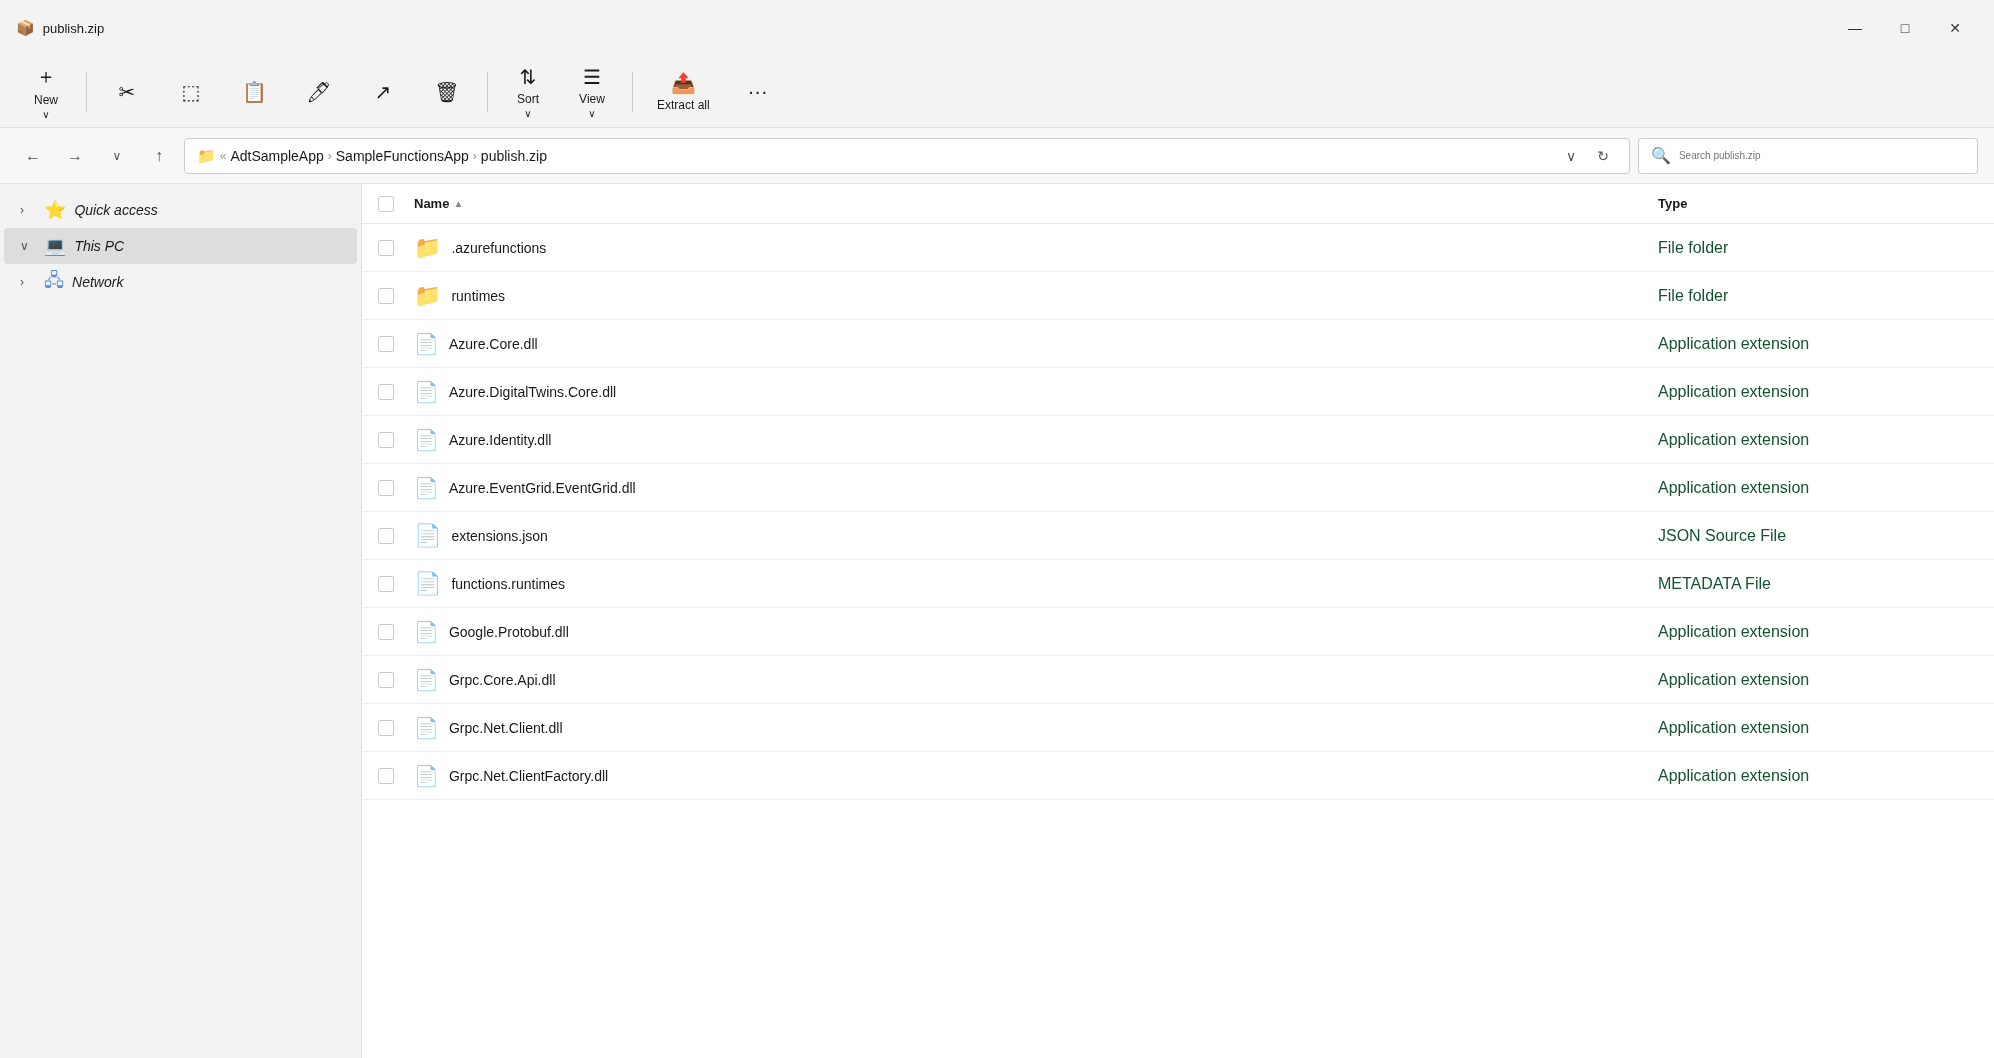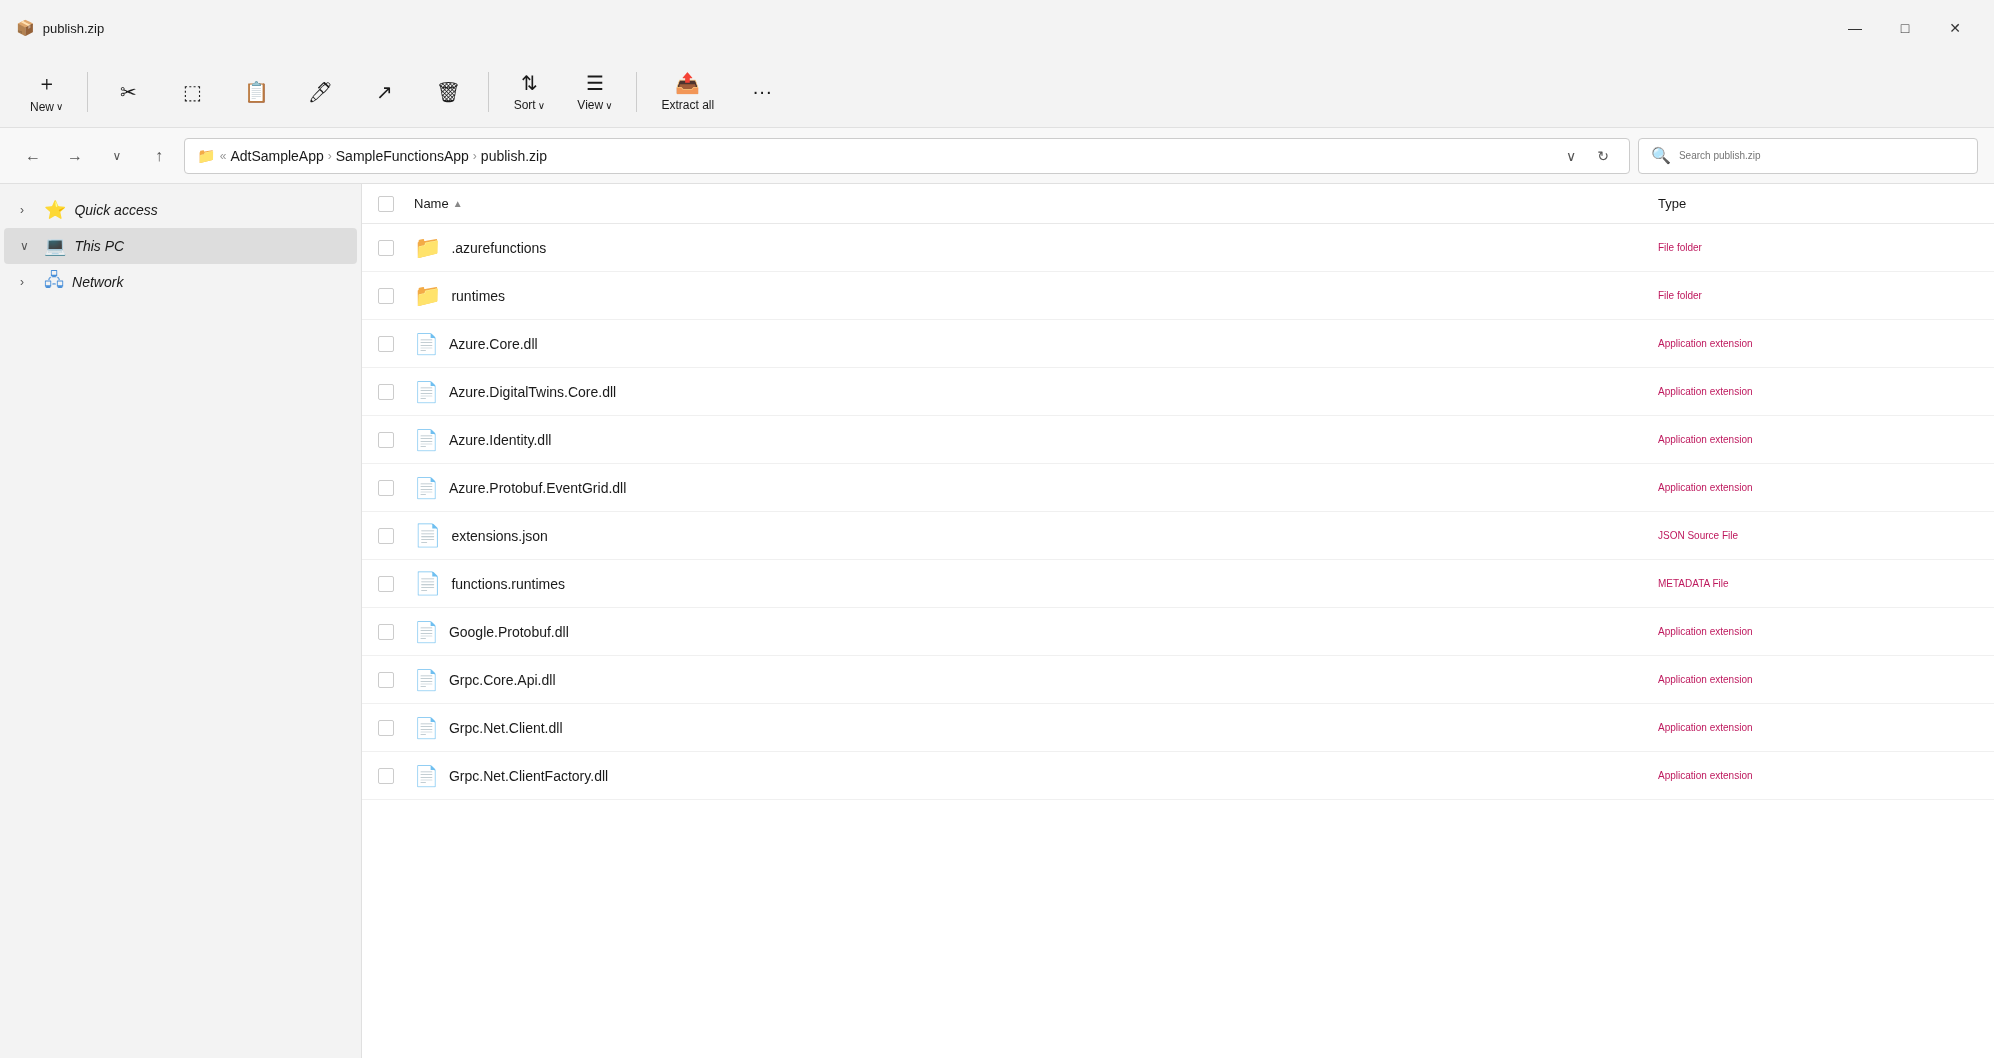--- a/index.html
+++ b/index.html
@@ -78,20 +78,21 @@
     .toolbar-sep {
       width: 1px;
       height: 40px;
       background: #ccc;
       margin: 0 6px;
     }
     .toolbar-btn-row {
       display: flex;
       align-items: center;
       gap: 2px;
+      flex-direction: column;
     }
     .chevron-small { font-size: 10px; }
 
     
     .addressbar-area {
       height: 56px;
       background: #f8f8f8;
       display: flex;
       align-items: center;
       padding: 0 16px;
@@ -218,40 +219,40 @@
       top: 0;
       background: white;
       z-index: 10;
     }
     .file-list-header .col-check { width: 36px; }
     .file-list-header .col-name { flex: 1; }
     .file-list-header .col-type { width: 320px; }
     .col-header {
       font-size: 13px;
       color: #1a1a1a;
-      font-weight: 400;
+      font-weight: 700;
       cursor: pointer;
       display: flex;
       align-items: center;
       gap: 4px;
     }
     .sort-arrow { font-size: 10px; color: #888; }
 
     
     .file-row {
       display: flex;
       align-items: center;
       height: 48px;
       padding: 0 16px;
       border-bottom: 1px solid #f0f0f0;
       cursor: pointer;
     }
     .file-row .col-check { width: 36px; display: flex; align-items: center; }
     .file-row .col-name { flex: 1; display: flex; align-items: center; gap: 10px; }
-    .file-row .col-type { width: 320px; font-size: 10px; color: #be185d; }
+    .file-row .col-type { width: 320px; font-size: 16px; color: #14532d; }
     .file-icon { font-size: 22px; }
     .file-name-text { font-size: 14px; color: #1a1a1a; }
 
     
     .checkbox {
       width: 16px;
       height: 16px;
       border: 1px solid #ccc;
       border-radius: 2px;
       background: white;
@@ -462,21 +463,21 @@
       <span class="file-name-text">Azure.Identity.dll</span>
     </div>
     <div class="col-type">Application extension</div>
   </div>
         <div class="file-row">
     <div class="col-check">
       <div class="checkbox"></div>
     </div>
     <div class="col-name">
       <span class="file-icon dll-icon">📄</span>
-      <span class="file-name-text">Azure.Protobuf.EventGrid.dll</span>
+      <span class="file-name-text">Azure.EventGrid.EventGrid.dll</span>
     </div>
     <div class="col-type">Application extension</div>
   </div>
         <div class="file-row">
     <div class="col-check">
       <div class="checkbox"></div>
     </div>
     <div class="col-name">
       <span class="file-icon" style="color:#e8a020;">📄</span>
       <span class="file-name-text">extensions.json</span>

